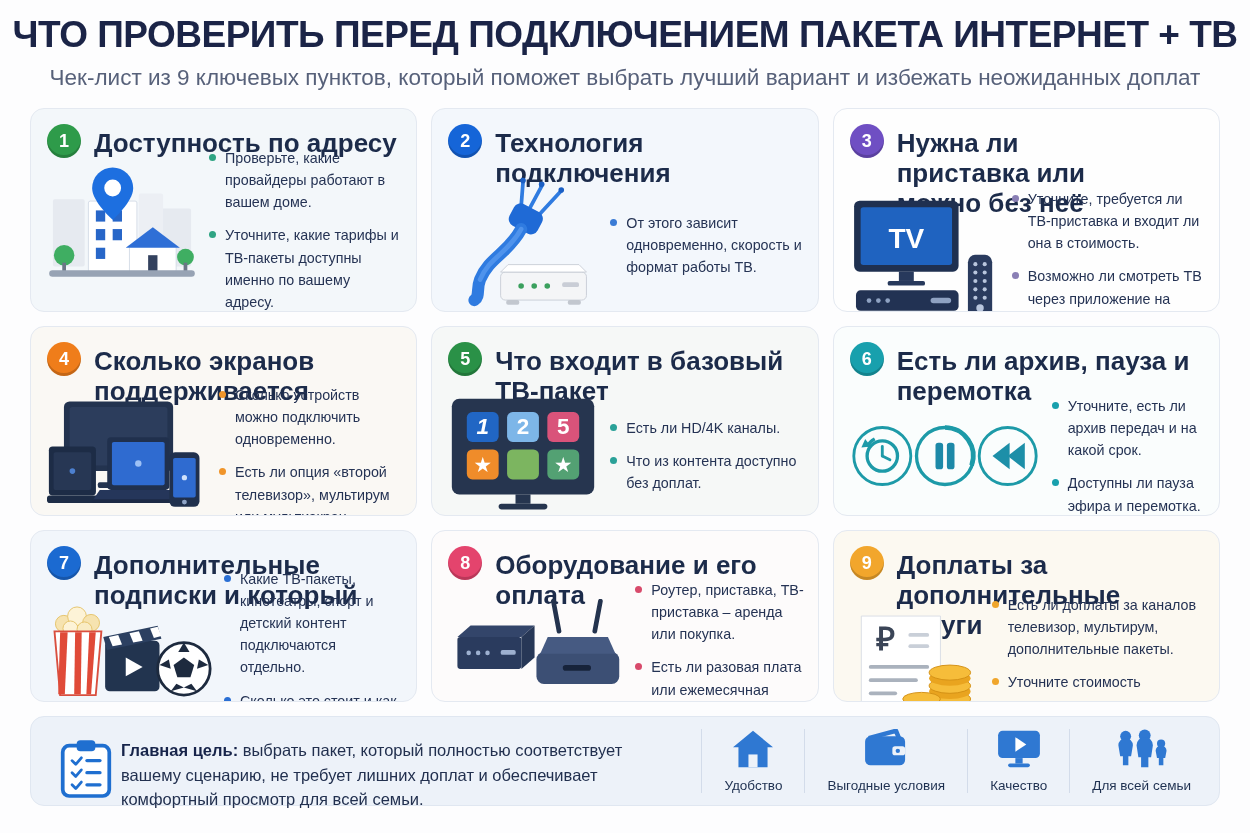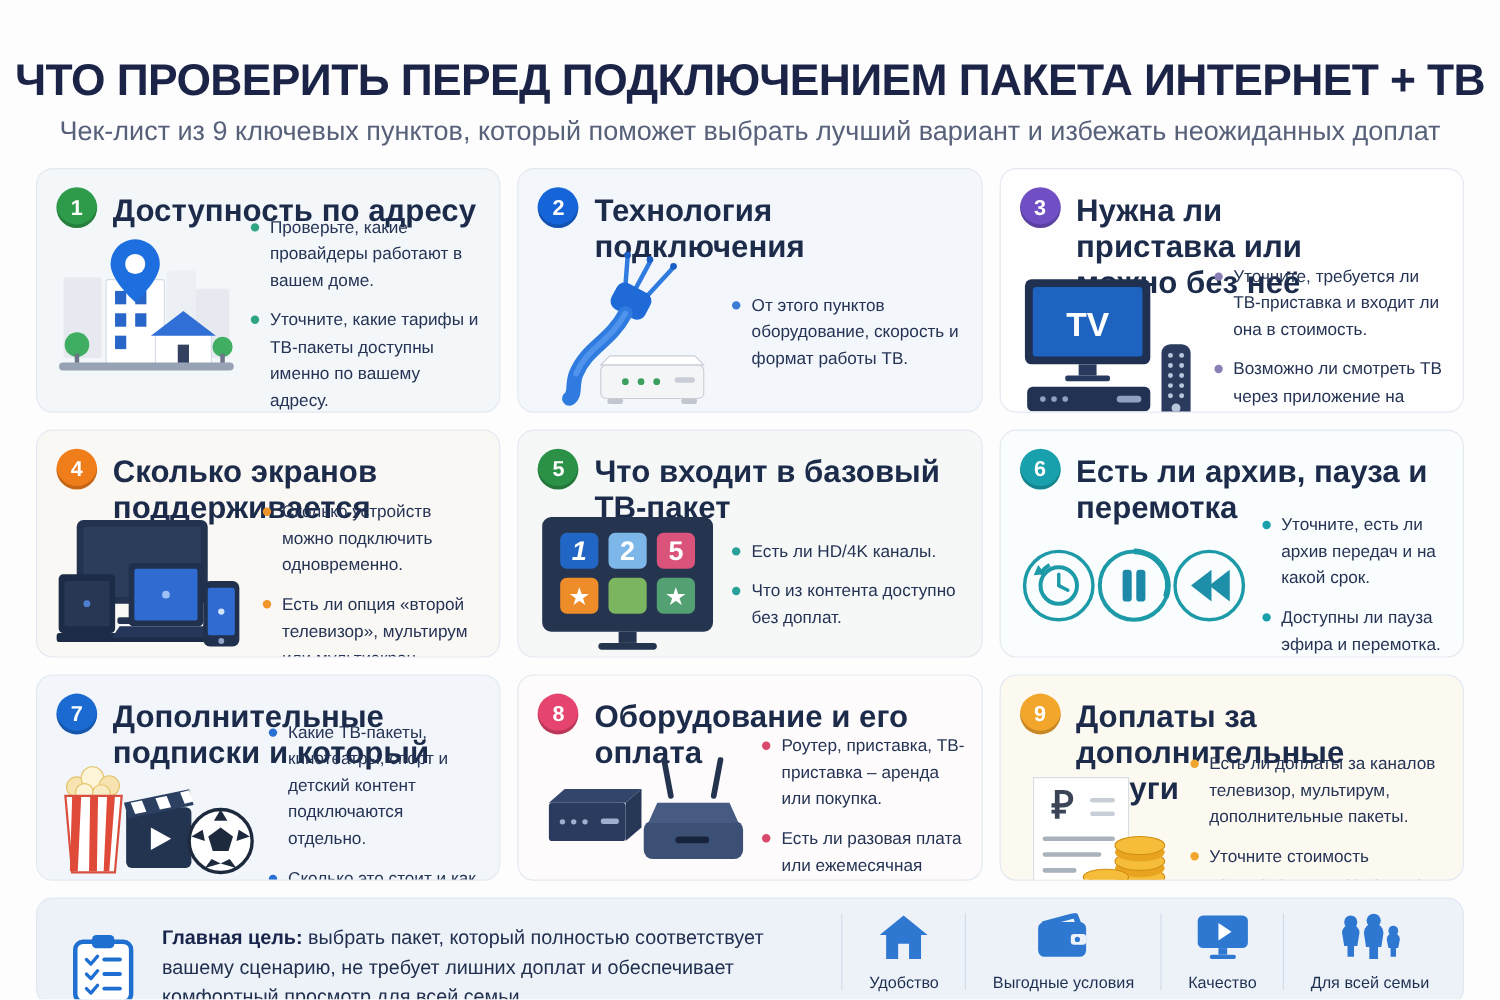--- a/index.html
+++ b/index.html
@@ -5,21 +5,21 @@
   * { margin:0; padding:0; box-sizing:border-box; }
   html,body { width:1250px; }
   body {
     font-family:"Liberation Sans", sans-serif;
     background:#ffffff;
     color:#1e2c52;
   }
   .page { width:1250px; height:833px; background:#fdfdfe; overflow:hidden; }
 
   
-  .header { text-align:center; padding-top:14px;margin-top:32px; }
+  .header { text-align:center; padding-top:14px; }
   .header h1 {
     font-size:37px; font-weight:800; letter-spacing:-0.5px;
     color:#1b2447;
   }
   .header p {
     margin-top:9px; font-size:22.5px; color:#57617a; font-weight:400;
   }
 
   
   .grid {
@@ -55,21 +55,21 @@
   .bullets li:last-child { margin-bottom:0; }
   .dot { flex:0 0 7px; width:7px; height:7px; border-radius:50%; margin-top:7px; }
   .btxt { font-size:14.3px; line-height:1.55; color:#253354; font-weight:500; }
 
   
   .goalbar {
     margin:14px 30px 0 30px; height:90px;
     background:#edf2f9; border:1px solid #e0e7f1; border-radius:14px;
     display:flex; align-items:center; padding:0 6px 0 28px;
   }
-  .goal-left { display:flex; align-items:flex-end; gap:22px; flex:1; padding-right:18px;margin-top:28px; }
+  .goal-left { display:flex; align-items:flex-start; gap:8px; flex:1; padding-right:18px;margin-top:28px; }
   .goal-text { font-size:16.5px; line-height:1.5; color:#22304f; max-width:560px; }
   .goal-text b { font-weight:800; color:#17244a; }
   .features { display:flex; align-items:stretch; height:64px; }
   .feature {
     display:flex; flex-direction:column; align-items:center; justify-content:space-between;
     padding:0 22px; border-left:1px solid #d3dcea;text-align:center;
   }
   .feature .flabel { font-size:13.5px; color:#1e3050; white-space:nowrap; padding-top:5px; }
 </style>
 </head>
@@ -149,21 +149,21 @@
               <circle cx="92" cy="119" r="3" fill="#3ba05e"></circle>
               <circle cx="106" cy="119" r="3" fill="#3ba05e"></circle>
             <rect x="122" y="115" width="18" height="5" rx="2" fill="#c9cdd6"></rect>
             <rect x="62" y="134" width="14" height="5" rx="2" fill="#c2c7cf"></rect>
               <rect x="128" y="134" width="14" height="5" rx="2" fill="#c2c7cf"></rect>
           </svg>
         </div>
         <ul class="bullets">
           <li>
               <span class="dot" style="background: rgb(58, 123, 213);"></span>
-              <span class="btxt">От этого пунктов оборудование, скорость и формат работы ТВ.</span>
+              <span class="btxt">От этого зависит одновременно, скорость и формат работы ТВ.</span>
             </li>
         </ul>
       </div>
     </div>
 
     <div class="card" style="background: rgb(254, 254, 254);">
       <div class="card-head">
         <div class="badge" style="background: rgb(111, 79, 195);">3</div>
         <div class="card-title" style="max-width:250px">Нужна ли приставка или можно без неё</div>
       </div>

